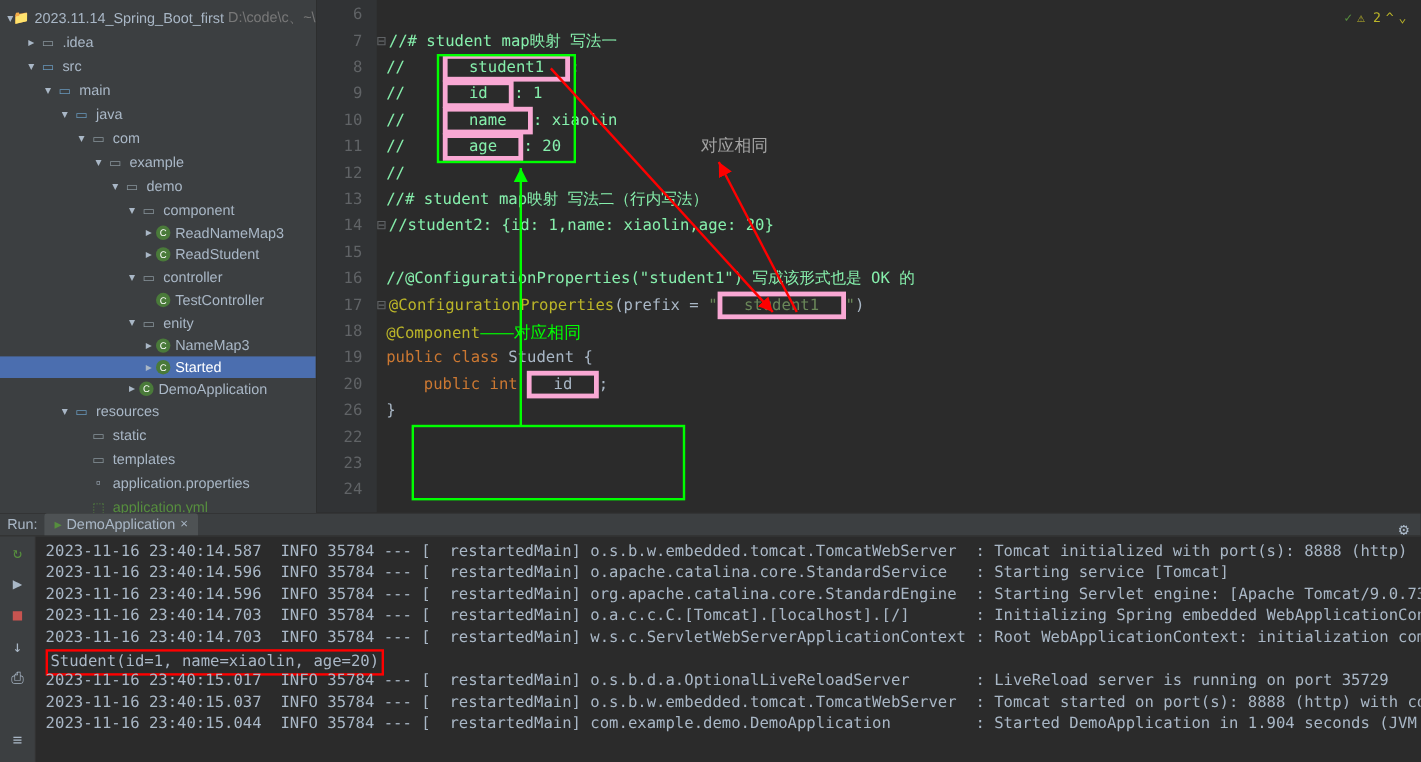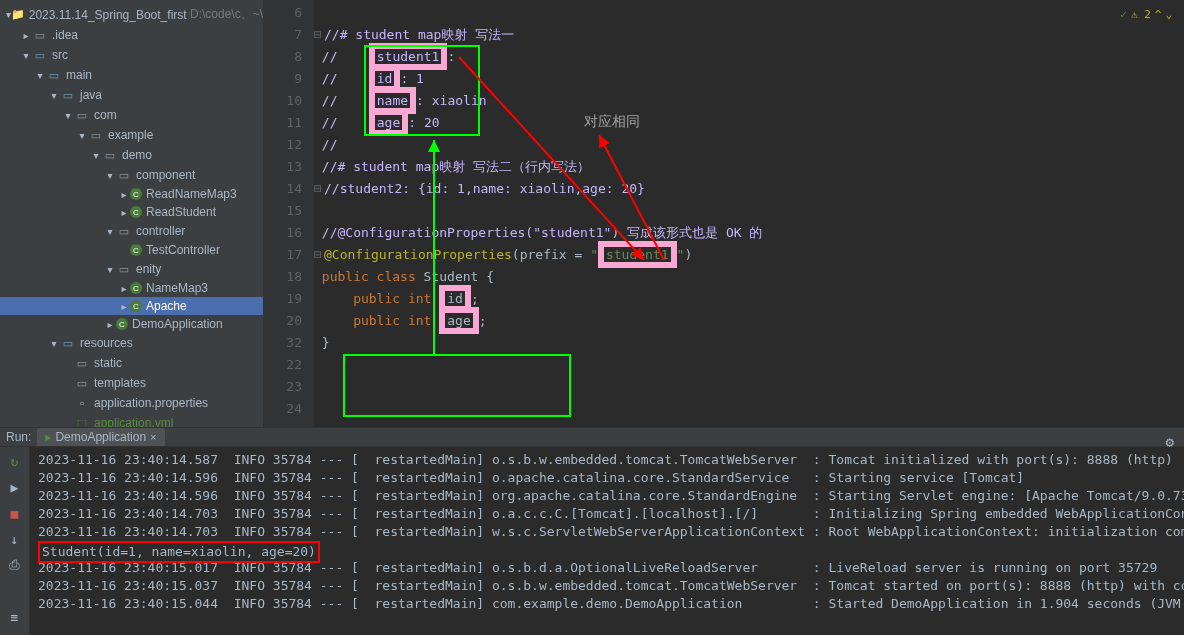--- a/index.html
+++ b/index.html
@@ -27,24 +27,24 @@
 .indent-7 { padding-left: 118px; }
 .gray-text { color: #787878; }
 
 .editor-area { flex: 1; display: flex; background: #2b2b2b; position: relative; }
 .gutter { width: 50px; background: #313335; text-align: right; padding-right: 12px; color: #606366; font-size: 13px; line-height: 22px; padding-top: 2px; }
 .code-content { flex: 1; position: relative; font-size: 13px; line-height: 22px; padding-top: 2px; }
 .code-line { height: 22px; white-space: pre; }
 .kw { color: #cc7832; }
 .anno { color: #bbb529; }
 .str { color: #6a8759; }
-.comment { color: #c4b5fd; }
+.comment { color: #86efac; }
 .fold-icon { color: #606366; display: inline-block; width: 10px; }
 
-.red-box { border: 6px solid #f9a8d4; padding: 0 2px; }
+.red-box { border: 4px solid #f9a8d4; padding: 0 18px; }
 .annotation-overlay { position: absolute; pointer-events: none; top: 0; left: 0; width: 100%; height: 100%; }
 .anno-text-red { color: #a3a3a3; font-family: "Microsoft YaHei", sans-serif; font-size: 14px; position: absolute; }
 .anno-text-green { color: #00ff00; font-family: "Microsoft YaHei", sans-serif; font-size: 14px; position: absolute; }
 .warnings-badge { position: absolute; top: 4px; right: 12px; color: #bbb529; font-size: 11px; display: flex; align-items: center; gap: 4px; }
 
 .bottom-area { height: 147px; background: #2b2b2b; display: flex; flex-direction: column; }
 .run-header { height: 24px; background: #3c3f41; border-bottom: 1px solid #323232; display: flex; align-items: center; padding-left: 6px; font-family: -apple-system, "Segoe UI", sans-serif; font-size: 12px; }
 .run-tab { display: flex; align-items: center; gap: 4px; padding: 2px 8px; background: #4e5254; border-radius: 2px 2px 0 0; margin-left: 6px; }
 .close-x { color: #a9b7c6; cursor: pointer; font-size: 11px; }
 .run-body { flex: 1; display: flex; }
@@ -137,21 +137,21 @@
               <span>enity</span>
             </div>
             <div class="tree-item indent-7">
               <span class="tree-arrow">▸</span>
               <span class="tree-icon class-icon">C</span>
               <span>NameMap3</span>
             </div>
             <div class="tree-item indent-7 selected">
               <span class="tree-arrow">▸</span>
               <span class="tree-icon class-icon">C</span>
-              <span>Apache</span>
+              <span>Started</span>
             </div>
             <div class="tree-item indent-6">
               <span class="tree-arrow">▸</span>
               <span class="tree-icon class-icon">C</span>
               <span>DemoApplication</span>
             </div>
             <div class="tree-item indent-2b">
               <span class="tree-arrow">▾</span>
               <span class="tree-icon folder-icon blue">▭</span>
               <span>resources</span>
@@ -190,21 +190,21 @@
           <div>11</div>
           <div>12</div>
           <div>13</div>
           <div>14</div>
           <div>15</div>
           <div>16</div>
           <div>17</div>
           <div>18</div>
           <div>19</div>
           <div>20</div>
-          <div>32</div>
+          <div>26</div>
           <div>22</div>
           <div>23</div>
           <div>24</div>
         </div>
       <div class="code-content">
         <div class="warnings-badge">
           <span style="color:#568e3e">✓</span>
           <span style="color:#bbb529">⚠ <span>2</span></span>
           <span>^</span>
           <span>⌄</span>
@@ -214,23 +214,23 @@
         <div class="code-line"> <span class="comment">//    </span><span class="red-box comment">student1</span><span class="comment">:</span></div>
         <div class="code-line"> <span class="comment">//    </span><span class="red-box comment">id</span><span class="comment">:</span><span class="comment"> 1</span></div>
         <div class="code-line"> <span class="comment">//    </span><span class="red-box comment">name</span><span class="comment">:</span><span class="comment"> xiaolin</span></div>
         <div class="code-line"> <span class="comment">//    </span><span class="red-box comment">age</span><span class="comment">:</span><span class="comment"> 20</span></div>
         <div class="code-line"> <span class="comment">//</span></div>
         <div class="code-line"> <span class="comment">//# student map映射 写法二（行内写法）</span></div>
         <div class="code-line"><span class="fold-icon">⊟</span><span class="comment">//student2: {id: 1,name: xiaolin,age: 20}</span></div>
         <div class="code-line"></div>
         <div class="code-line"> <span class="comment">//@ConfigurationProperties("student1") 写成该形式也是 OK 的</span></div>
         <div class="code-line"><span class="fold-icon">⊟</span><span class="anno">@ConfigurationProperties</span><span>(prefix = </span><span class="str">"</span><span class="red-box str">student1</span><span class="str">"</span><span>)</span></div>
+        <div class="code-line"> <span class="anno">@Component</span><span class="anno-text-green" style="position:static">——对应相同</span></div>
         <div class="code-line"> <span class="kw">public class </span><span>Student {</span></div>
         <div class="code-line">     <span class="kw">public </span><span class="kw">int </span><span class="red-box">id</span><span>;</span></div>
-        <div class="code-line">     <span class="kw">public </span><span class="kw">int </span><span class="red-box">age</span><span>;</span></div>
         <div class="code-line"> <span>}</span></div>
 
         <div class="annotation-overlay">
           <div style="position:absolute;border:2px solid #00ff00;left:50px;top:45px;width:116px;height:91px"></div>
           <div style="position:absolute;border:2px solid #00ff00;left:29px;top:354px;width:228px;height:63px"></div>
           <span class="anno-text-red" style="left:270px;top:110px">对应相同</span>
           <svg class="arrow" style="left:140px;top:55px" width="200" height="210">
             <defs>
                 <marker id="rh" markerWidth="8" markerHeight="8" refX="6" refY="3" orient="auto">
                   <path d="M0,0 L6,3 L0,6 Z" fill="#ff0000"></path>

